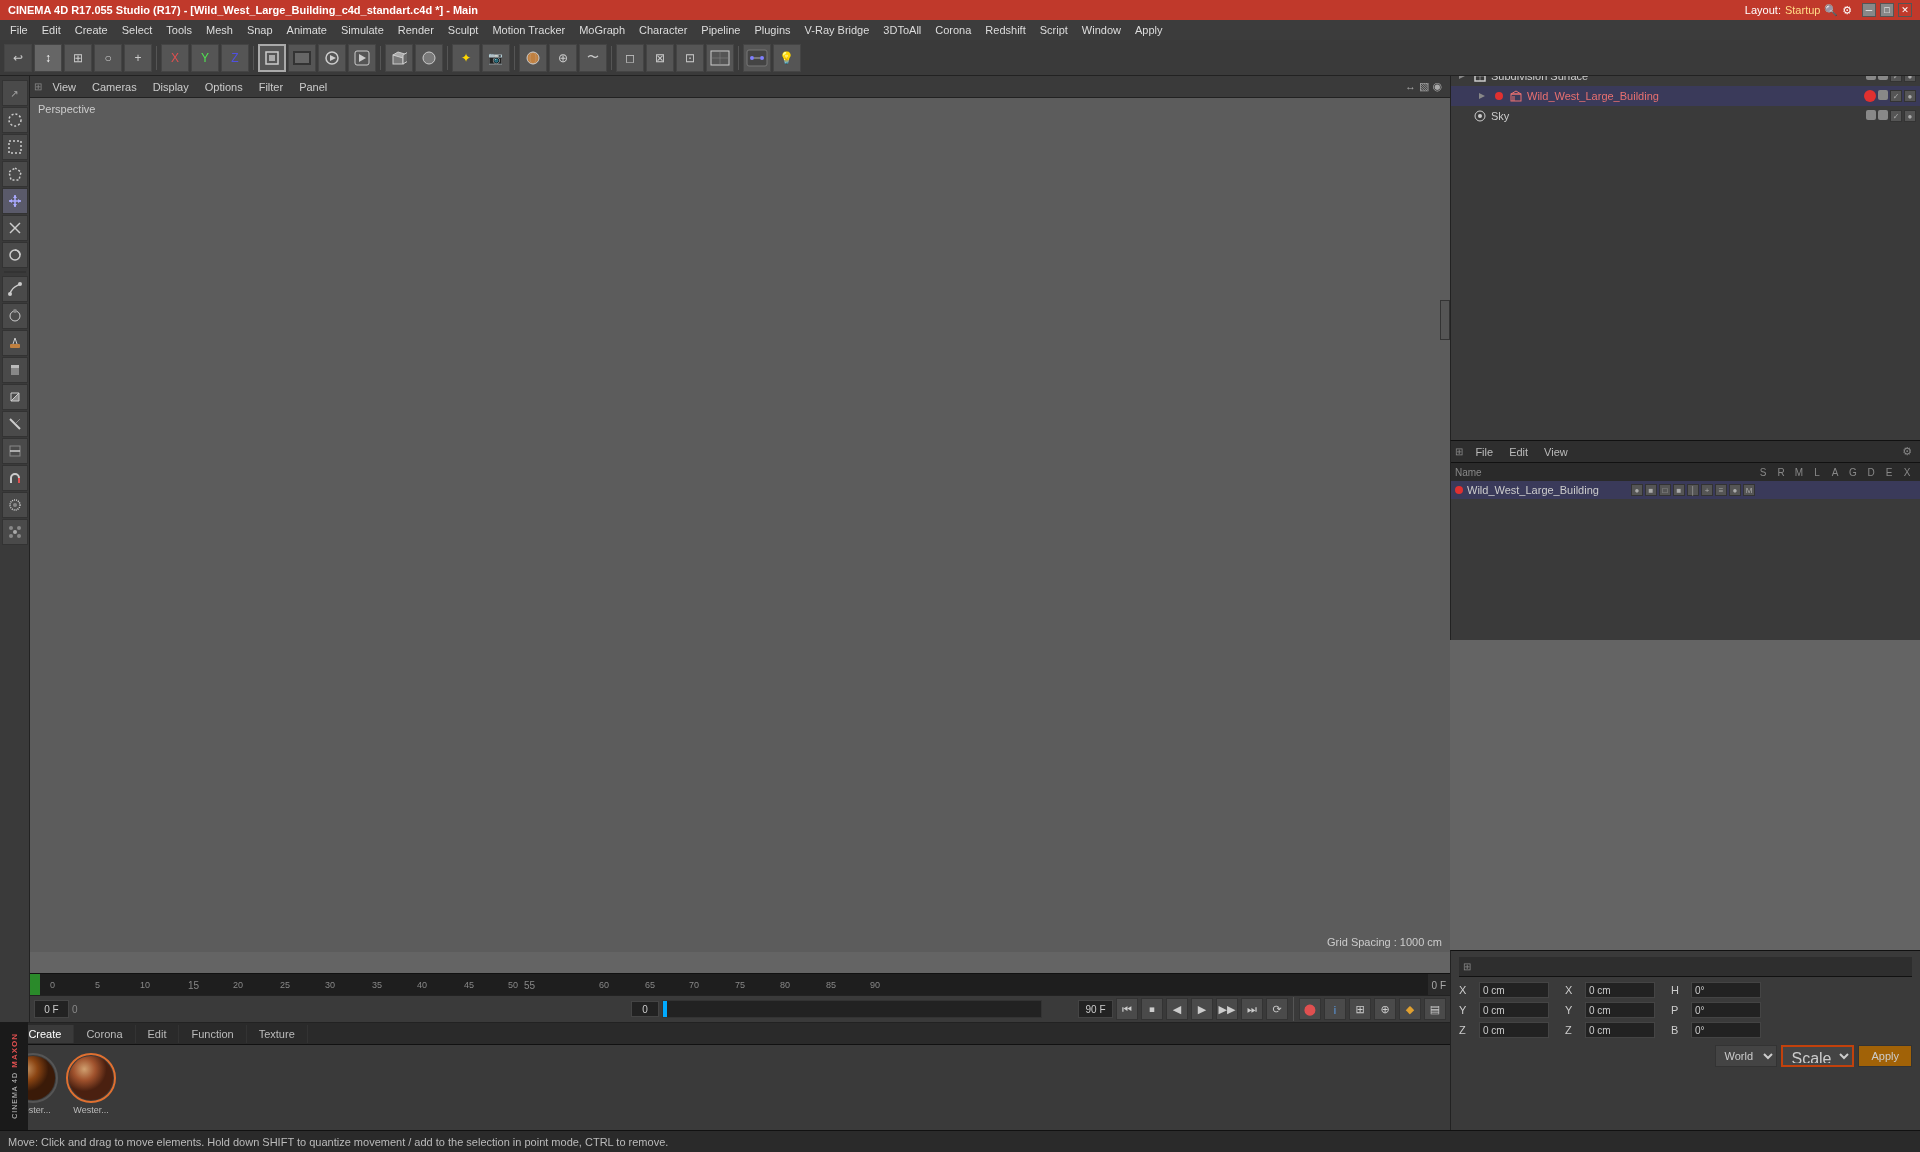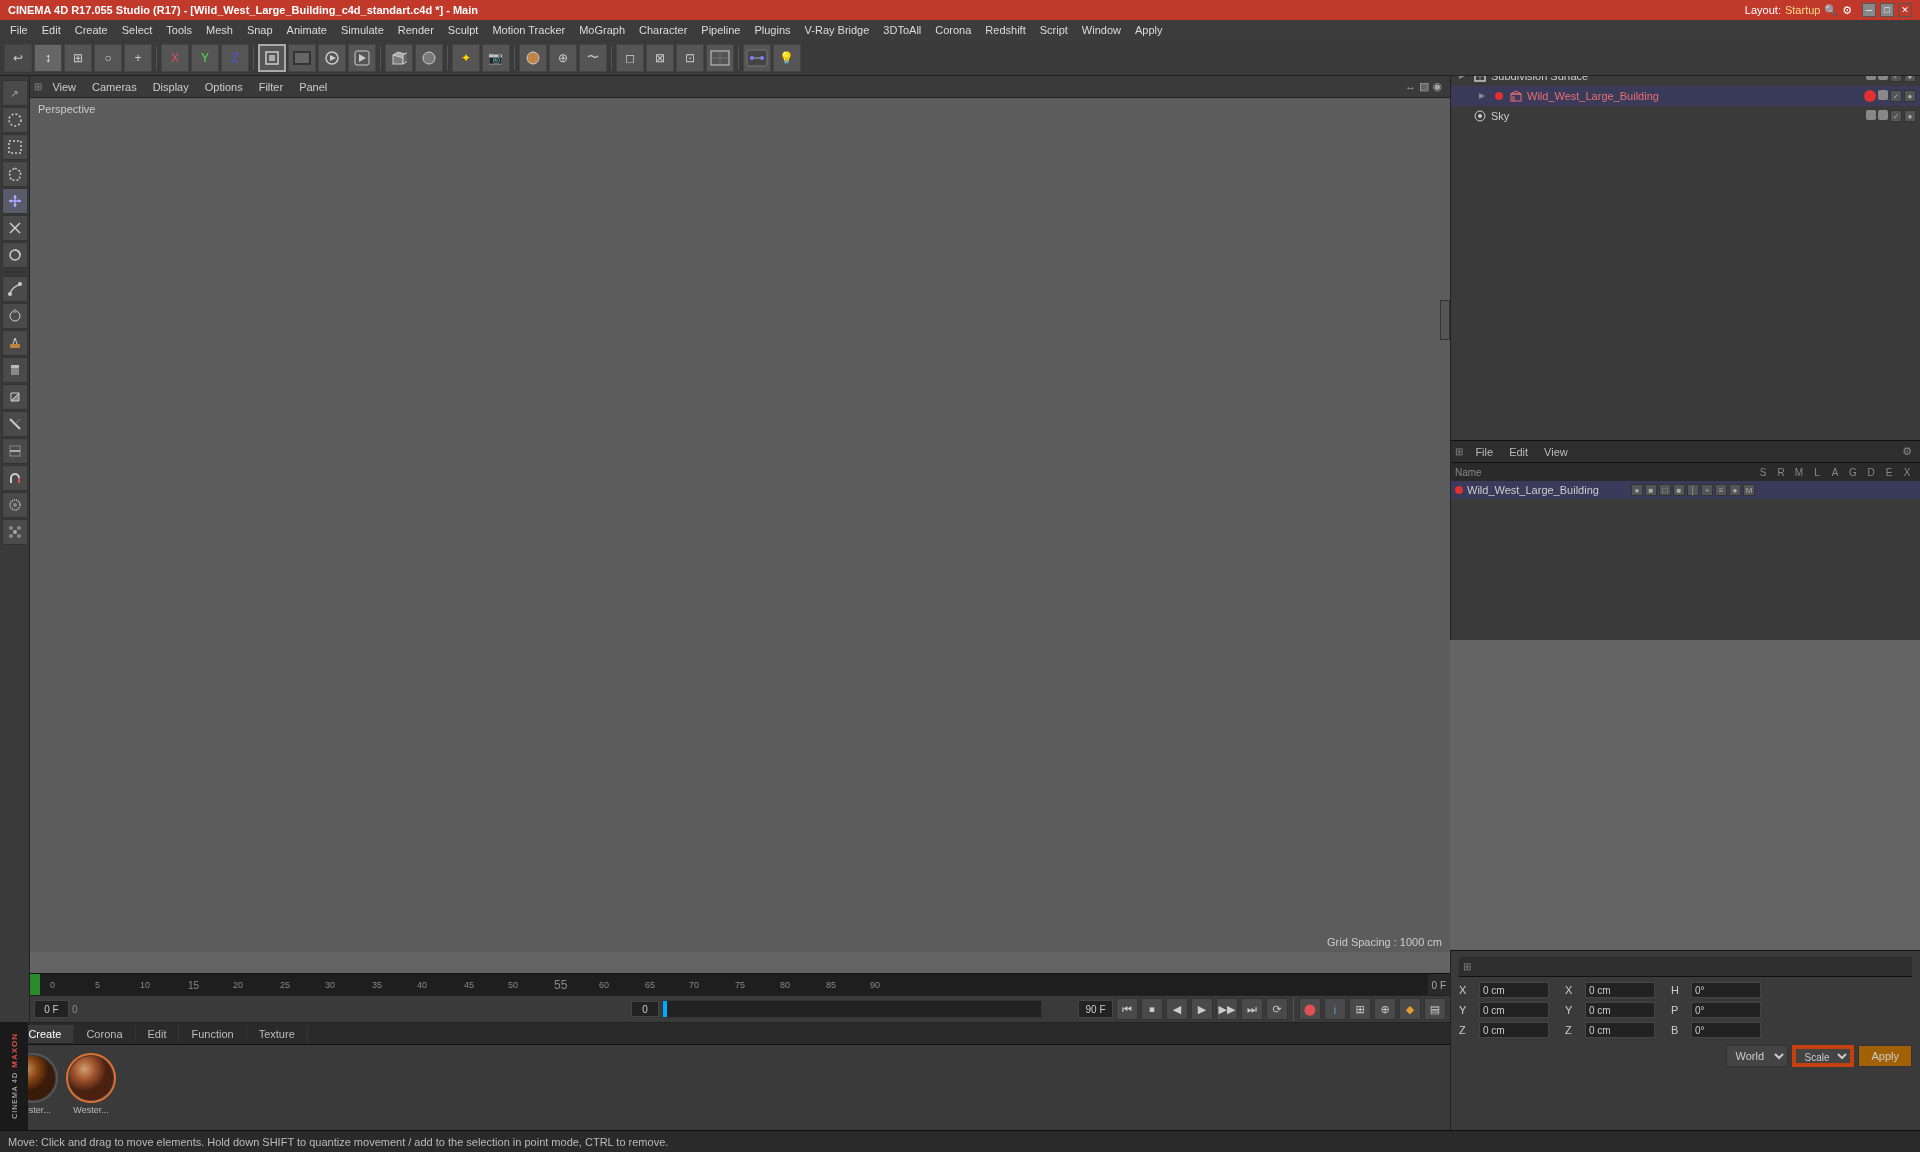--- a/index.html
+++ b/index.html
@@ -945,21 +945,21 @@
       <span style="position:absolute;left:55px;font-size:9px;color:#888;">5</span>
       <span style="position:absolute;left:100px;font-size:9px;color:#888;">10</span>
       <span style="position:absolute;left:148px;font-size:10px;color:#888;">15</span>
       <span style="position:absolute;left:193px;font-size:9px;color:#888;">20</span>
       <span style="position:absolute;left:240px;font-size:9px;color:#888;">25</span>
       <span style="position:absolute;left:285px;font-size:9px;color:#888;">30</span>
       <span style="position:absolute;left:332px;font-size:9px;color:#888;">35</span>
       <span style="position:absolute;left:377px;font-size:9px;color:#888;">40</span>
       <span style="position:absolute;left:424px;font-size:9px;color:#888;">45</span>
       <span style="position:absolute;left:468px;font-size:9px;color:#888;">50</span>
-      <span style="position:absolute;left:514px;font-size:12px;color:#888;">55</span>
+      <span style="position:absolute;left:484px;font-size:10px;color:#888;">55</span>
       <span style="position:absolute;left:559px;font-size:9px;color:#888;">60</span>
       <span style="position:absolute;left:605px;font-size:9px;color:#888;">65</span>
       <span style="position:absolute;left:649px;font-size:9px;color:#888;">70</span>
       <span style="position:absolute;left:695px;font-size:9px;color:#888;">75</span>
       <span style="position:absolute;left:740px;font-size:9px;color:#888;">80</span>
       <span style="position:absolute;left:786px;font-size:9px;color:#888;">85</span>
       <span style="position:absolute;left:830px;font-size:9px;color:#888;">90</span>
     </div>
 
     <div style="position:absolute;right:0;top:0;display:flex;align-items:center;height:22px;padding:0 4px;gap:4px;background:#2a2a2a;">
@@ -1196,21 +1196,21 @@
       <span class="coord-label" style="margin-left:8px;">B</span>
       <input type="text" value="0°" class="coord-field" style="">
     </div>
 
     <div class="coord-buttons">
       <select style="background:#444;color:#ccc;border:1px solid #333;font-size:11px;padding:2px 4px;height:22px;">
         <option>World</option>
         <option>Object</option>
         <option>Local</option>
       </select>
-      <select style="background:#444;color:#ccc;border:4px solid #c2410c;font-size:10px;padding:2px 4px;height:22px;">
+      <select style="background:#444;color:#ccc;border:2px solid #c2410c;font-size:16px;padding:2px 4px;height:22px;">
         <option>Scale</option>
         <option>Size</option>
       </select>
       <button class="coord-btn apply">Apply</button>
     </div>
   </div>
 </div>
 
 <div id="right-edge-tab"></div>
 

